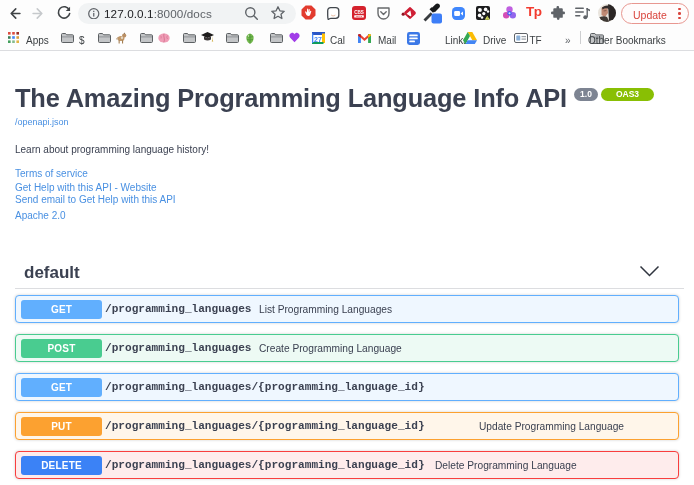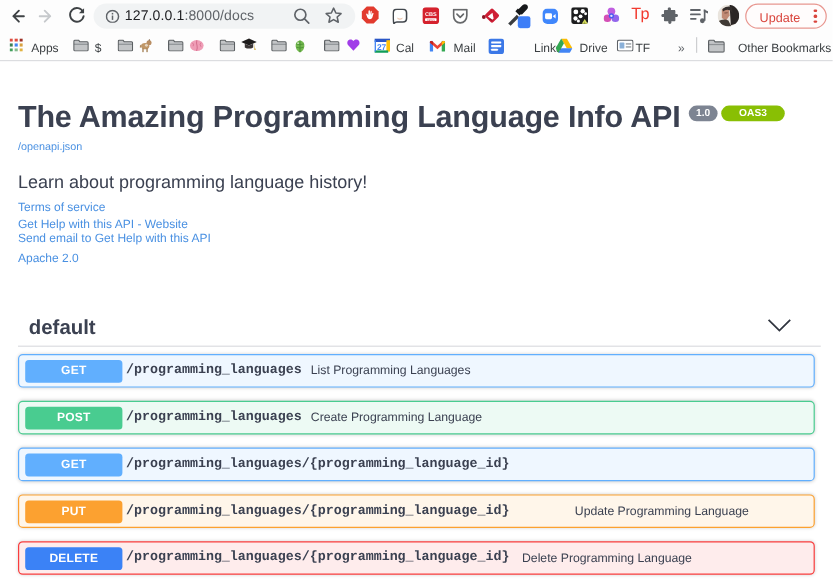--- a/index.html
+++ b/index.html
@@ -15,21 +15,21 @@
   #updatechip span { position:absolute; left:11px; top:5px; font-size:10.5px; color:#d9443c; }
   .dotcol { position:absolute; left:56px; top:4px; width:2.5px; }
   .dotcol i { display:block; width:2.5px; height:2.5px; border-radius:50%; background:#d9443c; margin-bottom:2.2px; }
 
   
   #title { position:absolute; left:15px; top:84px; font-size:25.4px; font-weight:bold; color:#3b4151; letter-spacing:-0.15px; }
   .badge { position:absolute; top:88px; height:13px; border-radius:7px; color:#fff; font-weight:bold; font-size:8.5px; text-align:center; line-height:13.5px; }
   #b10 { left:574px; width:24px; background:#7d8492; }
   #boas { left:601px; width:53px; background:#89bf04; }
   #openapi { position:absolute; left:15px; top:116.5px; font-size:9px; color:#4990e2; }
-  #desc { position:absolute; left:15px; top:144px; font-size:15px; color:#3b4151; }
+  #desc { position:absolute; left:15px; top:144px; font-size:10px; color:#3b4151; }
   .blink { position:absolute; left:15px; font-size:10px; color:#4990e2; }
   #deftitle { position:absolute; left:24px; top:263px; font-size:17px; font-weight:bold; color:#3b4151; }
   #defline { position:absolute; left:15px; top:288px; width:669px; height:1px; background:rgba(59,65,81,0.18); }
 
   .row { position:absolute; left:15px; width:664px; height:28px; border-radius:4px; border:1px solid; box-shadow:0 0 3px rgba(0,0,0,0.19); }
   .row.get { background:#eff7ff; border-color:#61affe; }
   .row.post { background:#edfaf4; border-color:#49cc90; }
   .row.put { background:#fff6ea; border-color:#fca130; }
   .row.del { background:#feecec; border-color:#f93e3e; }
   .meth { position:absolute; left:5px; top:4px; width:81px; height:19px; border-radius:3px; color:#fff; font-weight:bold; font-size:10px; text-align:center; line-height:19px; letter-spacing:0.2px; }
@@ -129,21 +129,21 @@
     </svg>
 
   <svg class="abs" style="left:503px;top:6px" width="13" height="14" viewBox="0 0 13 14">
       <circle cx="6.5" cy="3.4" r="3.2" fill="#c05fe0"></circle>
       <circle cx="3.2" cy="9.2" r="3.2" fill="#d44fb6"></circle>
       <circle cx="9.8" cy="9.2" r="3.2" fill="#9266ec"></circle>
       <circle cx="6.5" cy="7.2" r="2.2" fill="#4a5cf0"></circle>
       <circle cx="6.5" cy="7.2" r="1" fill="#e8e0f8"></circle>
     </svg>
 
-  <div class="abs" style="left:526px;top:4px;font-size:13.5px;font-weight:normal;color:#f23b2f;letter-spacing:-0.5px;text-align:right;">Tp</div>
+  <div class="abs" style="left:526px;top:4px;font-size:13.5px;font-weight:bold;color:#f23b2f;letter-spacing:-0.5px;text-align:right;">Tp</div>
 
   <svg class="abs" style="left:551px;top:6px" width="14" height="14" viewBox="0 0 14 14">
       <path d="M5.5 1.2 C5.5 0.5 6.1 0 6.8 0 C7.5 0 8.1 0.5 8.1 1.2 L8.1 2.3 L10.9 2.3 C11.4 2.3 11.8 2.7 11.8 3.2 L11.8 5.6 L12.8 5.6 C13.5 5.6 14 6.2 14 6.9 C14 7.6 13.5 8.2 12.8 8.2 L11.8 8.2 L11.8 10.9 C11.8 11.4 11.4 11.8 10.9 11.8 L8.5 11.8 L8.5 12.8 C8.5 13.5 7.9 14 7.2 14 C6.5 14 5.9 13.5 5.9 12.8 L5.9 11.8 L3.2 11.8 C2.7 11.8 2.3 11.4 2.3 10.9 L2.3 8.2 L1.2 8.2 C0.5 8.2 0 7.6 0 6.9 C0 6.2 0.5 5.6 1.2 5.6 L2.3 5.6 L2.3 3.2 C2.3 2.7 2.7 2.3 3.2 2.3 L5.5 2.3 Z" fill="#5f6368"></path>
     </svg>
 
   <svg class="abs" style="left:575px;top:6px" width="15" height="14" viewBox="0 0 15 14">
       <rect x="0" y="1.5" width="9" height="1.6" rx="0.8" fill="#5f6368"></rect>
       <rect x="0" y="5.2" width="9" height="1.6" rx="0.8" fill="#5f6368"></rect>
       <rect x="0" y="8.9" width="5.5" height="1.6" rx="0.8" fill="#5f6368"></rect>
       <circle cx="10.3" cy="11.3" r="2" fill="#5f6368"></circle>
@@ -290,21 +290,21 @@
     </svg>
   <div class="bm" style="left:529.5px;">TF</div>
 
   <div class="bm" style="left:565px;color:#5f6368;">»</div>
   <div class="abs" style="left:580px;top:31px;width:1px;height:13px;background:#cdced0;"></div>
 
   <svg class="abs" style="left:590px;top:33px" width="14" height="11" viewBox="0 0 14 11">
       <path d="M0.5 1.5 C0.5 0.9 0.9 0.5 1.5 0.5 L4.8 0.5 L5.9 1.9 L12.5 1.9 C13.1 1.9 13.5 2.3 13.5 2.9 L13.5 9.5 C13.5 10.1 13.1 10.5 12.5 10.5 L1.5 10.5 C0.9 10.5 0.5 10.1 0.5 9.5 Z" fill="#c3c5c7" stroke="#5c6063" stroke-width="1"></path>
       <rect x="0.5" y="3.6" width="13" height="1" fill="#5c6063" opacity="0.5"></rect>
     </svg>
-  <div class="bm" style="left:615px;">Other Bookmarks</div>
+  <div class="bm" style="left:588px;">Other Bookmarks</div>
 </div>
 
 <div id="title">The Amazing Programming Language Info API</div>
 <div class="badge" id="b10">1.0</div>
 <div class="badge" id="boas">OAS3</div>
 <div id="openapi">/openapi.json</div>
 <div id="desc">Learn about programming language history!</div>
 <div class="blink" style="top:167.5px;">Terms of service</div>
 <div class="blink" style="top:182px;">Get Help with this API - Website</div>
 <div class="blink" style="top:193.5px;">Send email to Get Help with this API</div>

